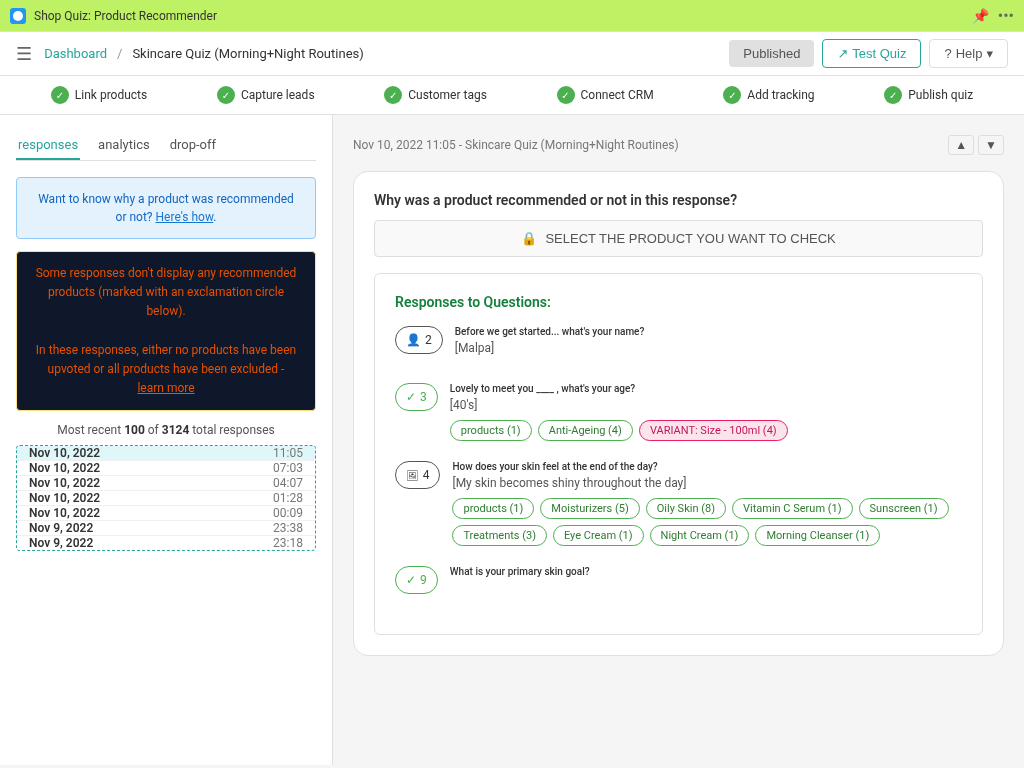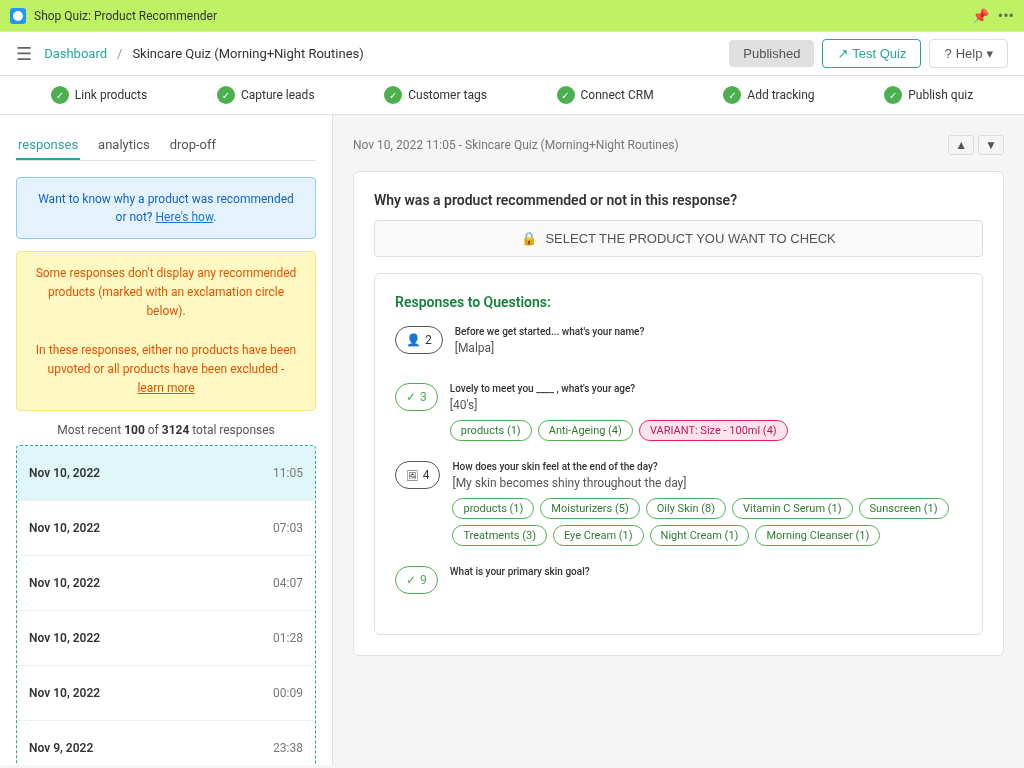--- a/index.html
+++ b/index.html
@@ -41,45 +41,45 @@
     
     .tabs { display: flex; gap: 16px; border-bottom: 1px solid #e0e0e0; margin-bottom: 16px; }
     .tab { padding: 6px 2px; font-size: 13px; cursor: pointer; color: #555; border-bottom: 2px solid transparent; }
     .tab.active { color: #26a69a; border-bottom: 2px solid #26a69a; }
 
     
     .info-box-blue { background: #e3f2fd; border: 1px solid #90caf9; border-radius: 4px; padding: 12px 16px; margin-bottom: 12px; font-size: 12px; text-align: center; color: #1565c0; line-height: 1.5; }
     .info-box-blue a { color: #1976d2; text-decoration: underline; }
 
     
-    .warning-box { background: #fef9c3; border: 1px solid #ffe082; border-radius: 4px; padding: 12px 18px; margin-bottom: 12px; font-size: 12px; text-align: center; color: #e65100; line-height: 1.6; }
+    .warning-box { background: #0f172a; border: 1px solid #ffe082; border-radius: 4px; padding: 12px 18px; margin-bottom: 12px; font-size: 12px; text-align: center; color: #e65100; line-height: 1.6; }
     .warning-box a { color: #e65100; text-decoration: underline; }
 
     
     .most-recent { font-size: 12px; color: #555; margin-bottom: 8px; text-align: center; }
     .most-recent strong { color: #333; }
 
     
     .response-list { border: 1px dashed #26a69a; border-radius: 4px; overflow: hidden; }
-    .response-item { display: flex; justify-content: space-between; padding: 20px 12px; font-size: 12px; cursor: pointer; border-bottom: 1px solid #f0f0f0; }
+    .response-item { display: flex; justify-content: space-between; padding: 0 12px; font-size: 12px; cursor: pointer; border-bottom: 1px solid #f0f0f0; }
     .response-item:last-child { border-bottom: none; }
     .response-item.selected { background: #e0f7fa; }
     .response-date { color: #333; font-weight: 600; }
     .response-time { color: #777; }
 
     
     .right-panel { flex: 1; overflow-y: auto; padding: 20px; position: relative; }
 
     
     .response-header { display: flex; justify-content: space-between; align-items: center; font-size: 12px; color: #777; margin-bottom: 16px; }
     .response-nav { display: flex; gap: 4px; }
     .nav-arrow { background: none; border: 1px solid #ddd; border-radius: 3px; padding: 2px 6px; cursor: pointer; color: #555; font-size: 12px; }
 
     
-    .question-section { background: #fff; border-radius: 6px; padding: 20px; margin-bottom: 8px; border: 1px solid #e0e0e0; }
+    .question-section { background: #fff; border-radius: 15px; padding: 20px; margin-bottom: 8px; border: 1px solid #e0e0e0; }
     .question-title { font-size: 14px; font-weight: 600; color: #333; margin-bottom: 12px; }
 
     
     .select-product-btn { width: 100%; padding: 10px; border: 1px solid #ddd; border-radius: 4px; background: #f9f9f9; color: #555; font-size: 13px; cursor: pointer; display: flex; align-items: center; justify-content: center; gap: 8px; margin-bottom: 16px; }
 
     
     .responses-section { background: #fff; border-radius: 6px; padding: 20px; border: 1px solid #e0e0e0; }
     .responses-title { font-size: 14px; font-weight: 600; color: #15803d; margin-bottom: 16px; }
 
     

